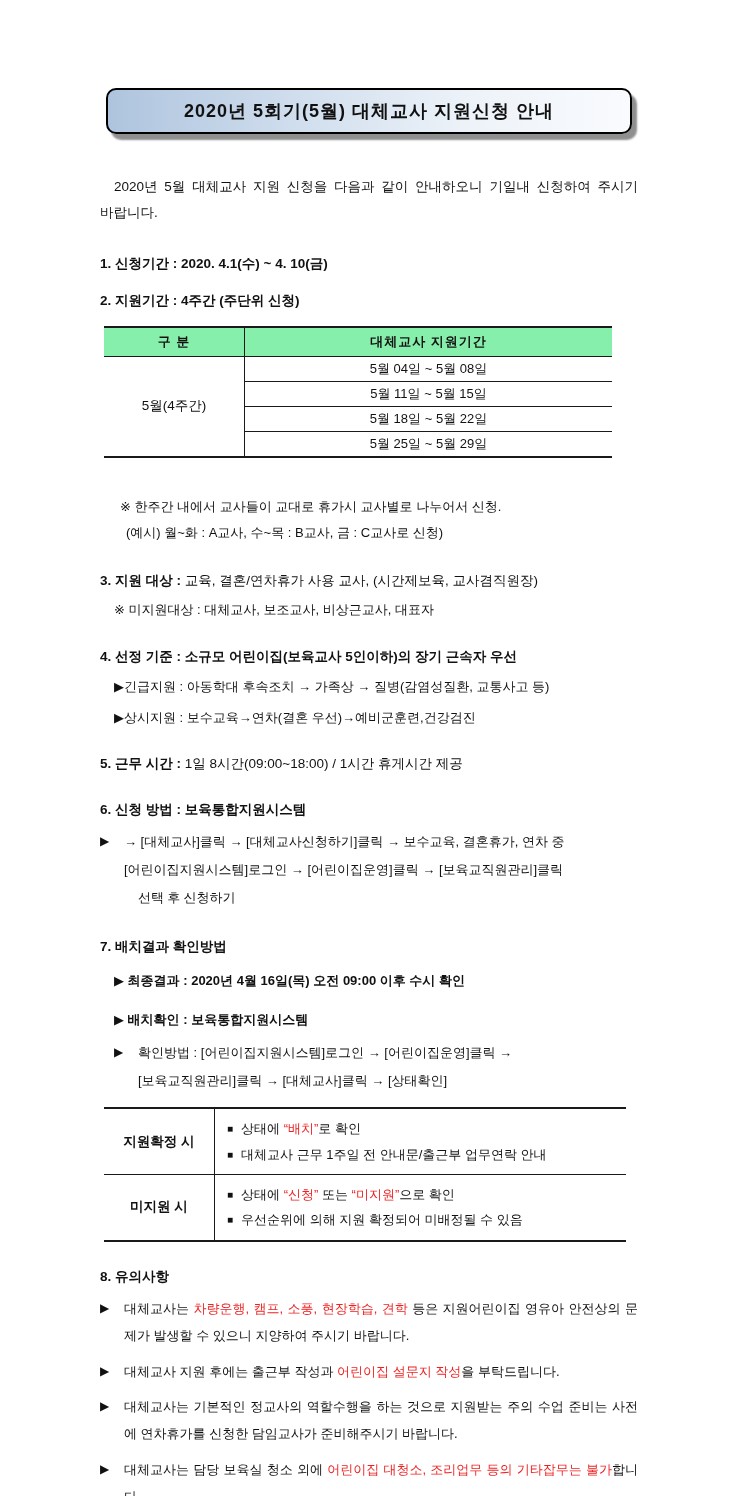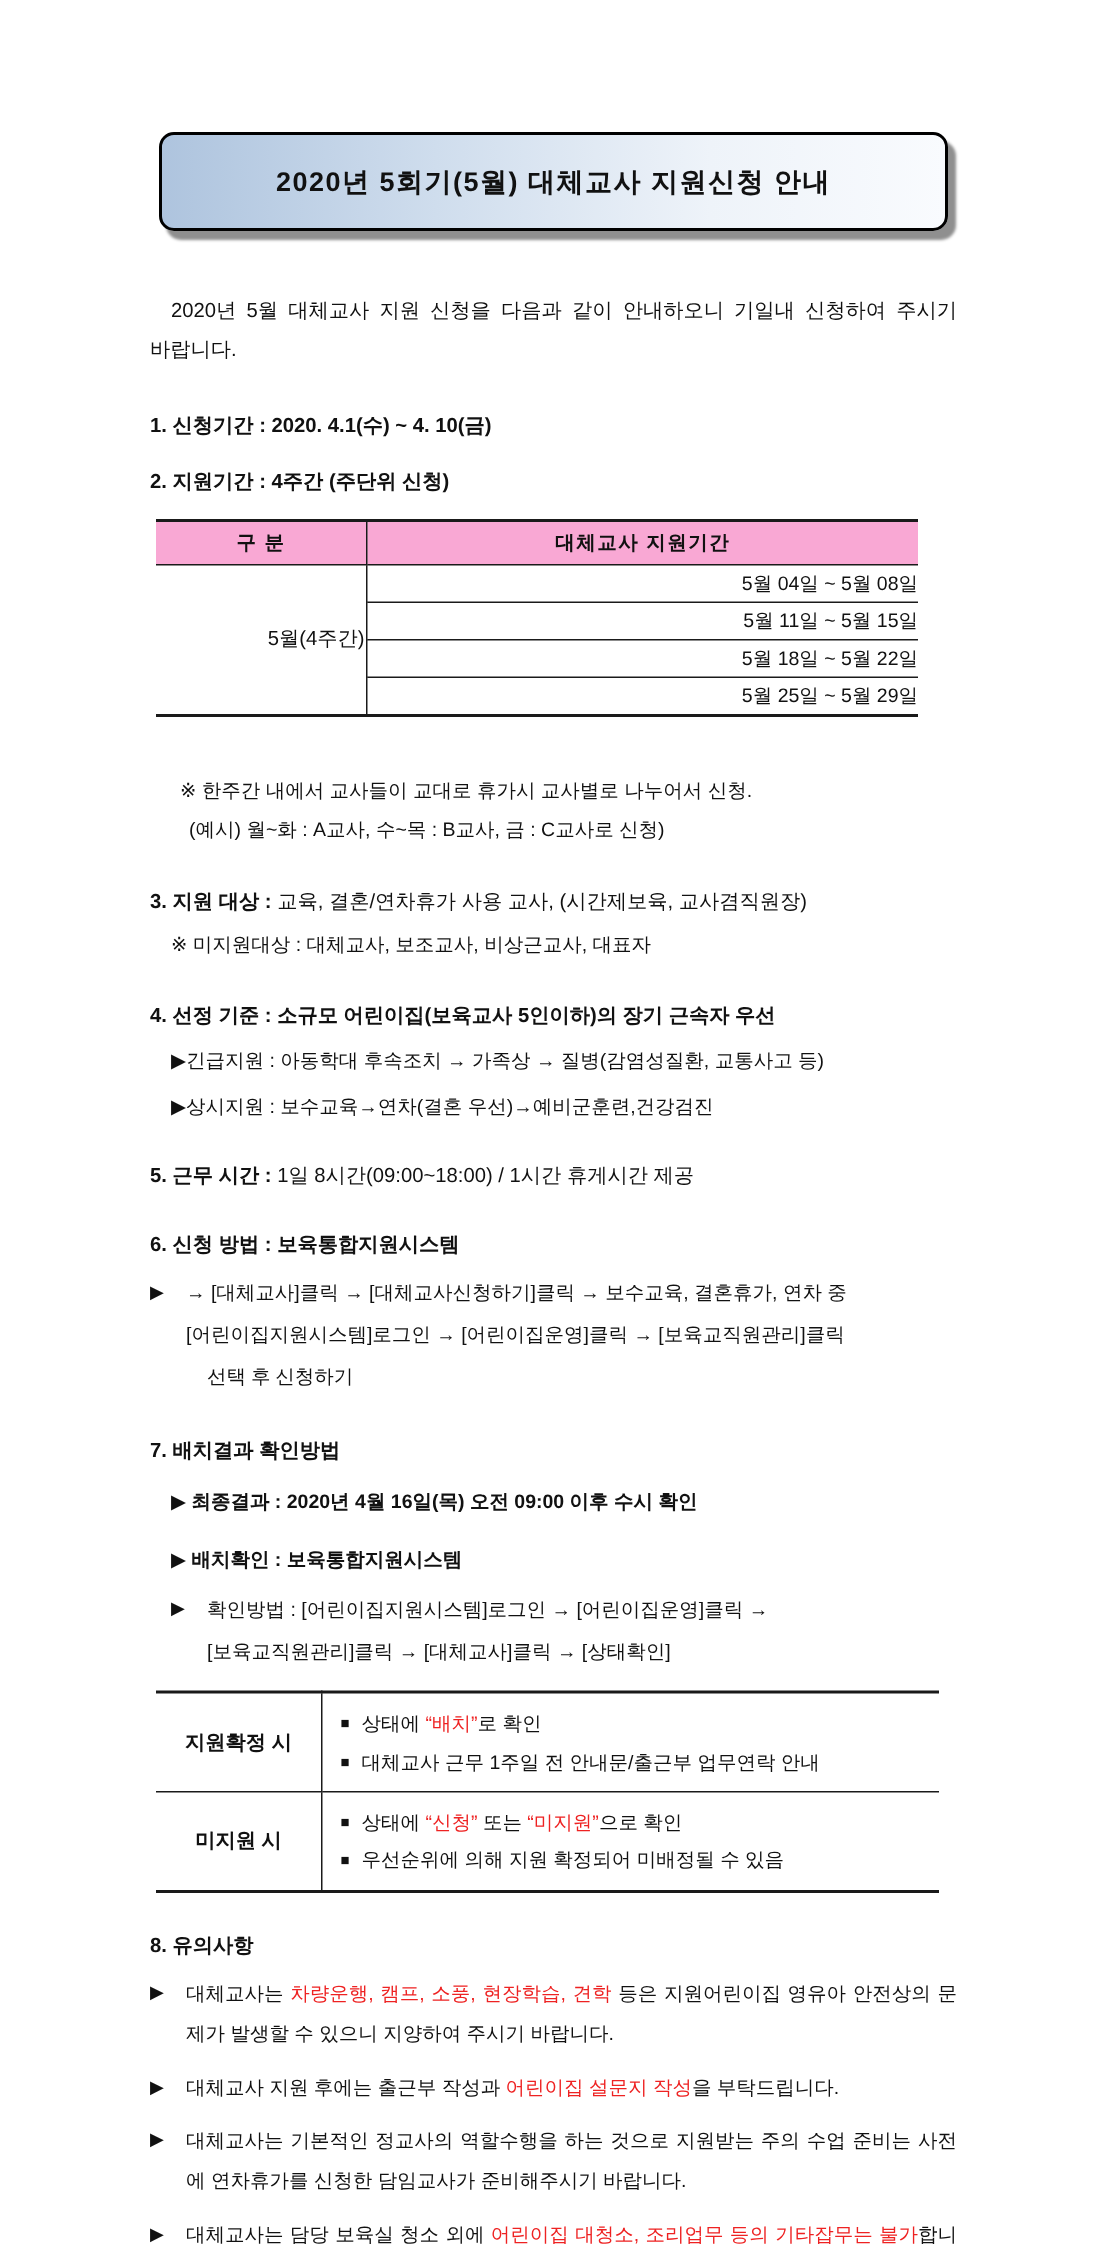--- a/index.html
+++ b/index.html
@@ -14,21 +14,21 @@
   
   .title-box{
     border:2px solid #000;
     border-radius:10px;
     background:linear-gradient(90deg,#aec4de 0%,#cfdded 35%,#eef3f9 70%,#f9fbfe 100%);
     box-shadow:5px 6px 2px #8f8f8f;
     text-align:center;
     font-weight:bold;
     font-size:18px;
     letter-spacing:1px;
-    padding:19px 4px;
+    padding:9px 4px;
     margin:0 6px 40px 6px;
   }
 
   .intro{
     font-size:13.5px;
     line-height:1.95;
     text-align:justify;
     word-spacing:3px;
     margin:0 0 26px 0;
     text-indent:14px;
@@ -43,28 +43,28 @@
   
   table{border-collapse:collapse;}
   .t1{
     width:508px;
     margin:14px 0 0 4px;
     font-size:13px;
     border-top:2px solid #1a1a1a;
     border-bottom:2px solid #1a1a1a;
   }
   .t1 .t1-head td{
-    background:#f9a8d4;
+    background:#86efac;
     font-weight:bold;
     text-align:center;
     padding:5px 0;
     border-bottom:1px solid #1a1a1a;
     letter-spacing:1px;
   }
-  .t1 td{text-align:right;}
+  .t1 td{text-align:center;}
   .t1 .t1-label{
     border-right:1px solid #1a1a1a;
     width:138px;
     font-size:13.5px;
   }
   .t1 .t1-period{
     padding:3px 0;
     border-bottom:1px solid #1a1a1a;
   }
   .t1 tr:last-child .t1-period{border-bottom:none;}

